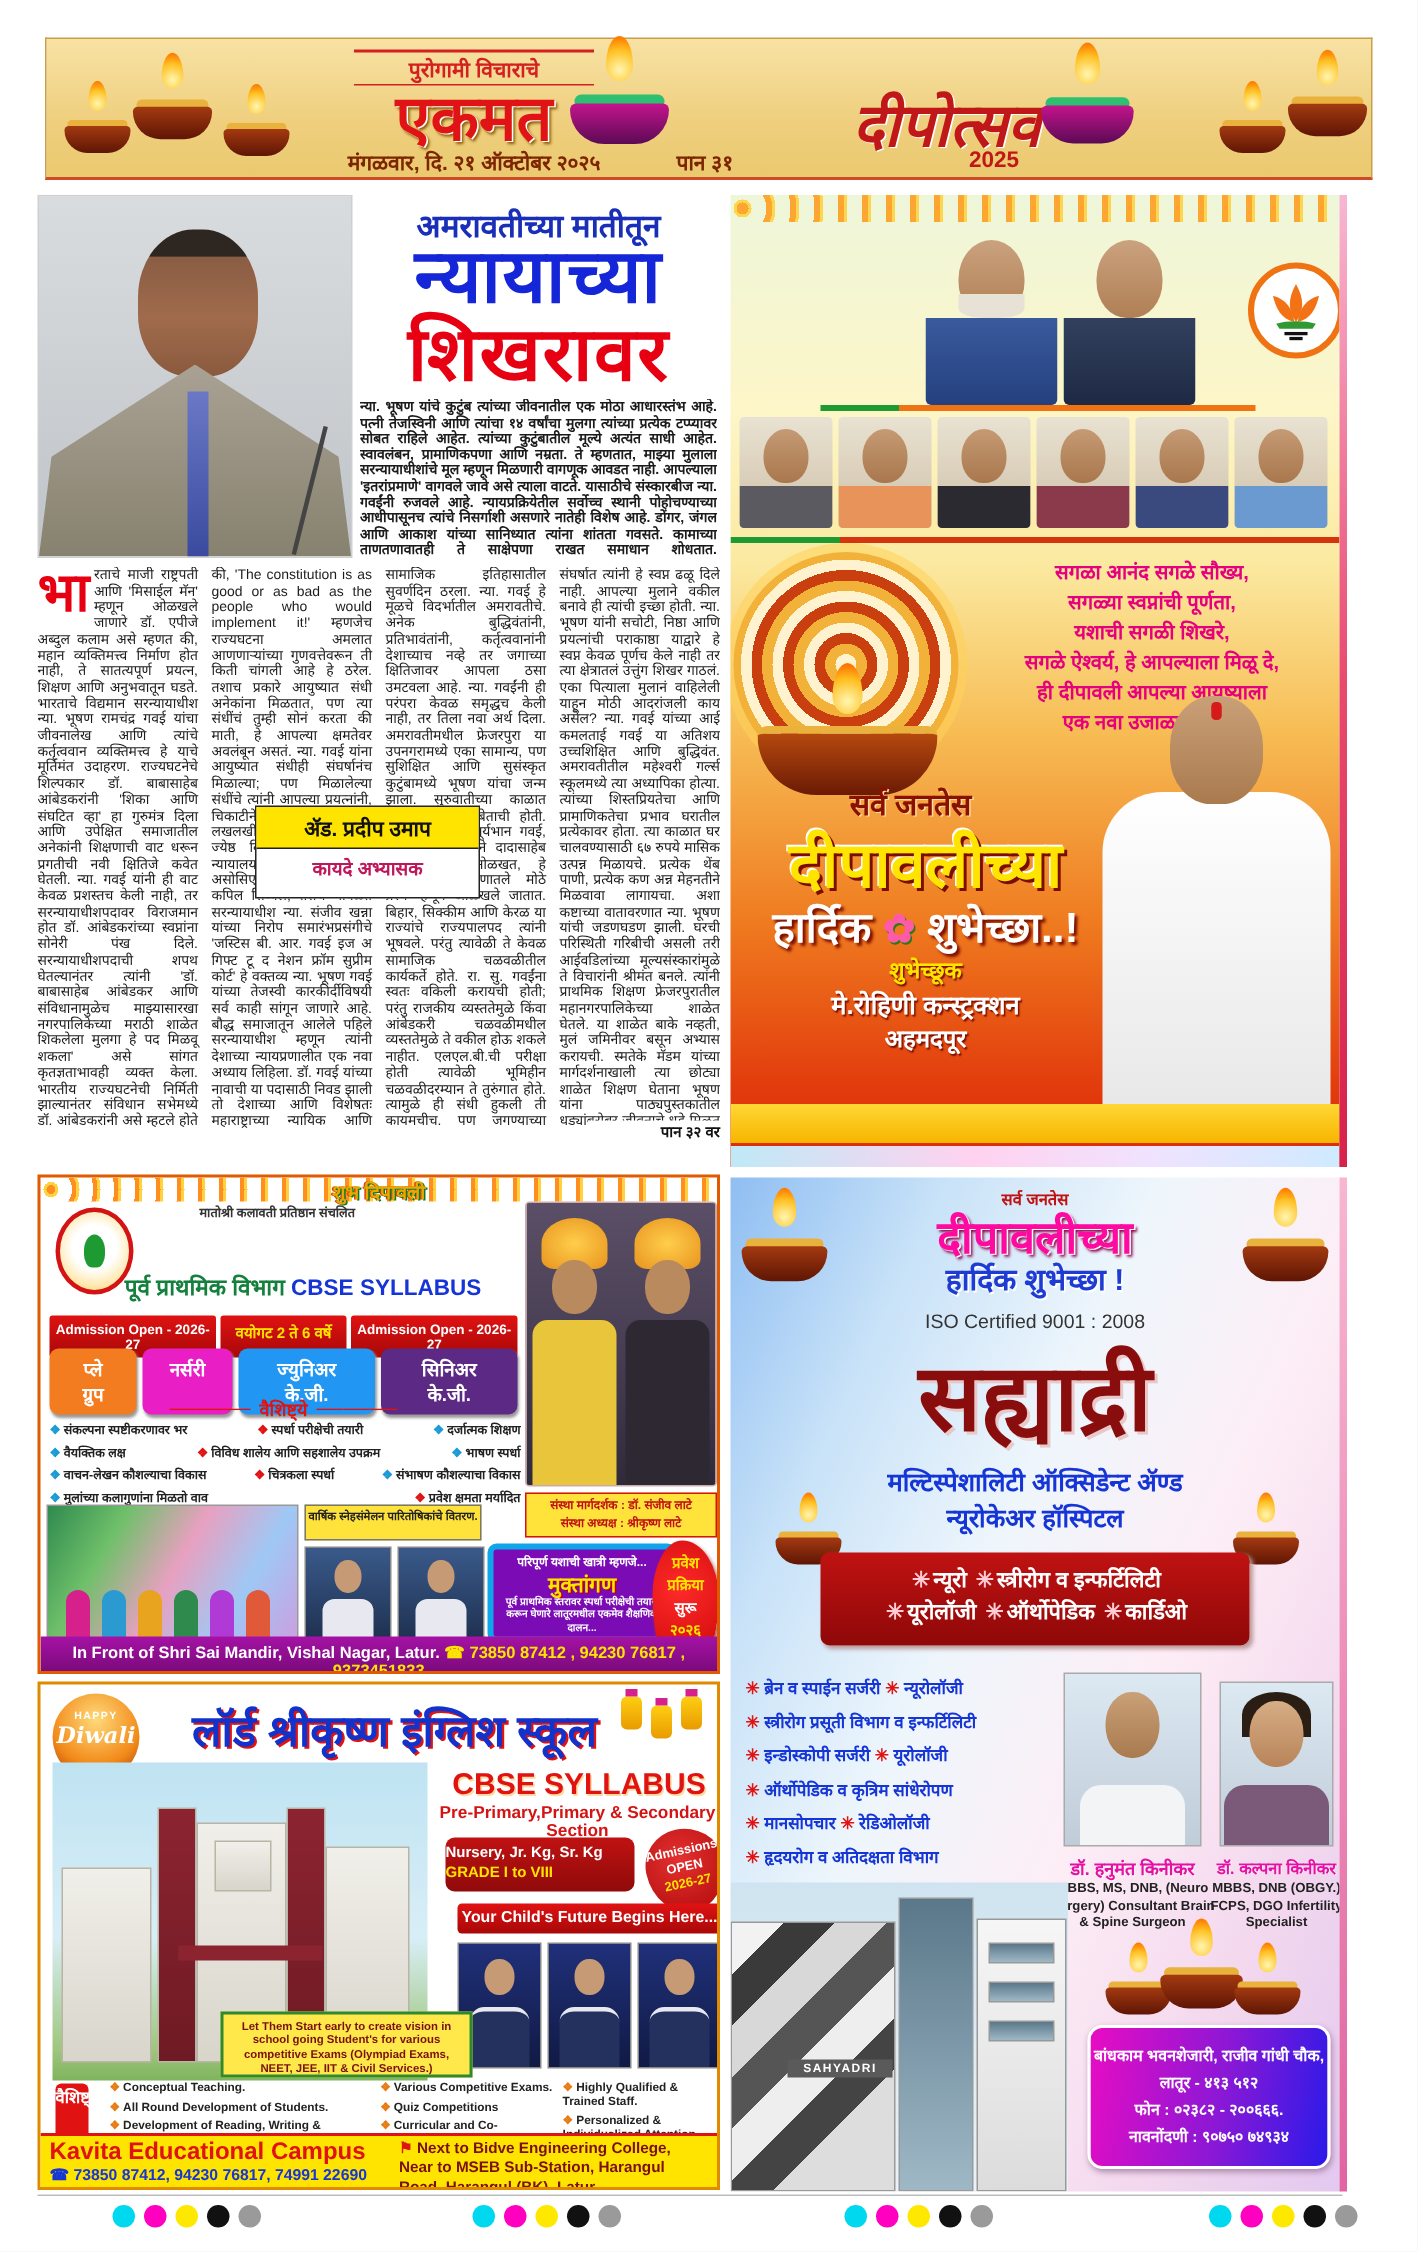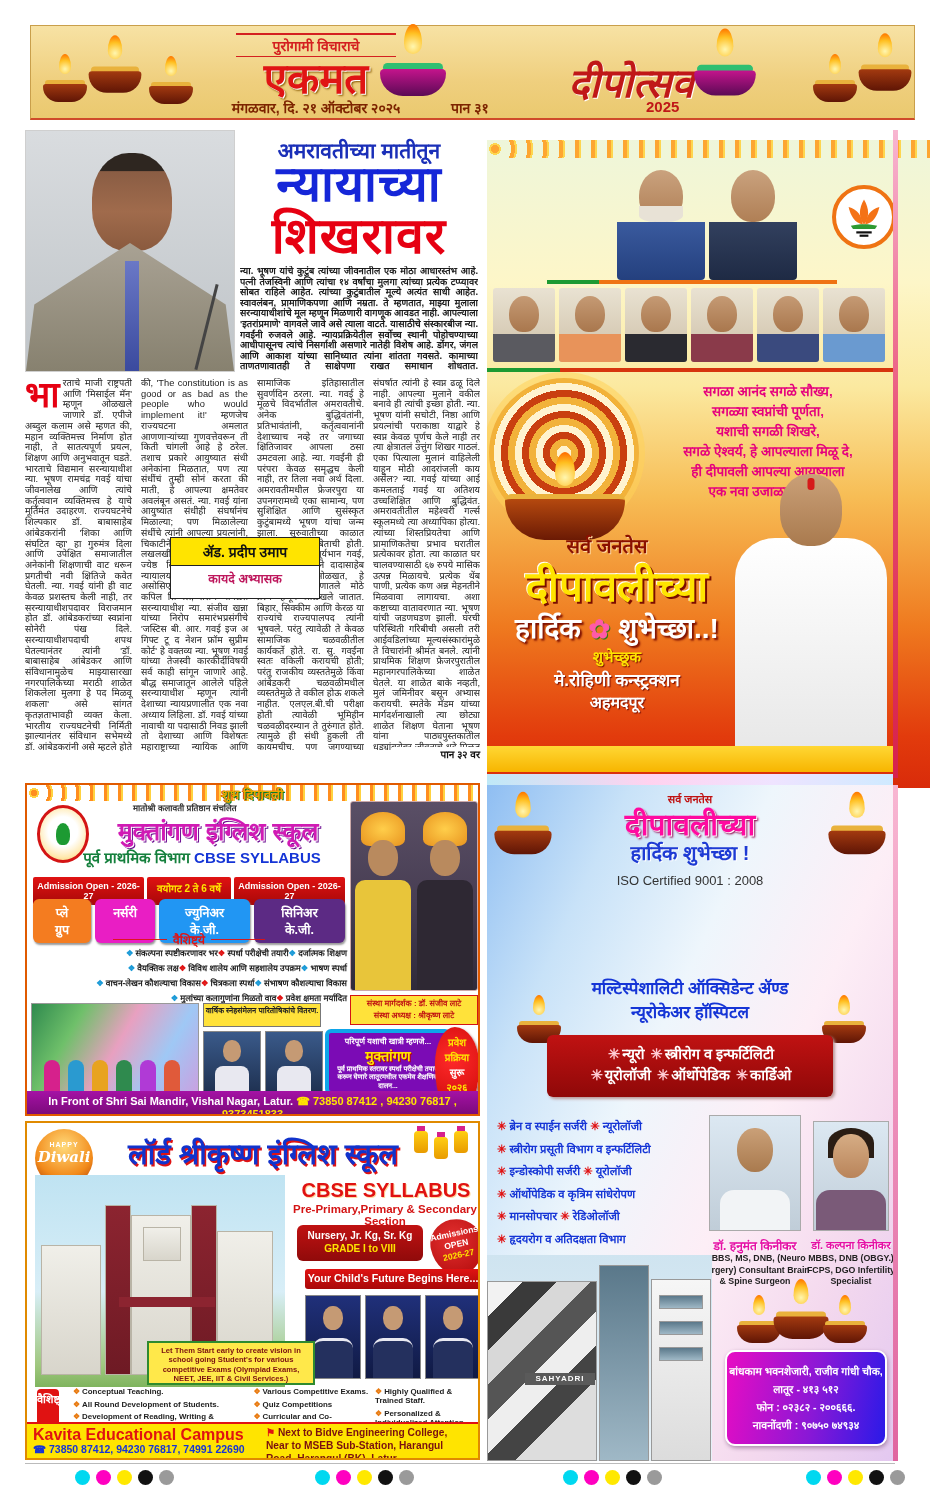--- a/index.html
+++ b/index.html
@@ -47,21 +47,21 @@
     text-align:justify;font-weight:bold;color:#1b1b1b;overflow:hidden}
   .article-body{left:25px;top:378px;width:455px;height:380px;font-size:9.3px;line-height:10.7px;
     text-align:justify;color:#1b1b1b;column-count:4;column-gap:9px;overflow:hidden}
   .dropcap{float:left;color:#e60012;font-size:36px;line-height:34px;font-weight:bold;padding-right:3px}
   .inset-box{left:170px;top:537px;width:150px;height:62px;border:1.5px solid #222;background:#fff;text-align:center;z-index:3}
   .inset-box .nm{background:#ffe400;font-weight:bold;color:#111;font-size:14px;padding:4px 0;border-bottom:1.5px solid #222}
   .inset-box .rl{font-weight:bold;color:#be185d;font-size:12.5px;padding:4px 0}
   .continued{left:392px;top:747px;width:88px;text-align:right;font-weight:bold;font-size:10px;color:#111;background:#fff;z-index:2}
 
   
-  .bjp{left:487px;top:140px;width:443px;height:648px;overflow:hidden;
+  .bjp{left:487px;top:130px;width:406px;height:648px;overflow:hidden;
     background:linear-gradient(180deg,#eef6da 0%,#fdf6c8 22%,#fbe9a0 38%,#f7bd55 55%,#ef7a1f 75%,#e23b0c 92%,#d92b0a 100%)}
   .bjp-edge{left:893px;top:130px;width:5px;height:648px;background:linear-gradient(#f8b6d2,#e84a6f,#d6214c)}
   .garland{position:absolute;left:0;top:0;width:100%;height:18px;
     background:repeating-radial-gradient(circle at 8px 9px,#ff9d1f 0 4px,#ffd23f 4px 6px,transparent 6px 16px);opacity:.9}
   .leader{position:absolute;top:20px;width:88px;height:120px;border-radius:4px;overflow:hidden}
   .leader .face{position:absolute;left:50%;top:10px;transform:translateX(-50%);width:44px;height:52px;border-radius:50% 50% 46% 46%;background:linear-gradient(#caa27e,#b07f55)}
   .leader .dress{position:absolute;bottom:0;left:0;right:0;height:58px}
   .lotus-badge{left:345px;top:45px;width:64px;height:64px;background:#fff;border:4px solid #ef7313;border-radius:50%;
     display:flex;align-items:center;justify-content:center}
   .tricolor{height:4px;background:linear-gradient(90deg,#1d9a32 0 18%,#ef7313 18%)}
@@ -111,21 +111,21 @@
   .adm-box{background:linear-gradient(#e01212,#a80808);color:#fff;font-weight:bold;font-size:9px;
     text-align:center;padding:4px 2px;flex:1;border-radius:2px}
   .adm-box.age{color:#ffe400;font-size:10px;flex:0 0 84px}
   .chip-row{position:absolute;left:6px;top:114px;width:312px;display:flex;gap:4px}
   .chip{color:#fff;font-weight:bold;font-size:12.5px;text-align:center;padding:5px 17px;border-radius:6px;box-shadow:1px 2px 2px #999}
   .chip.c0{background:#f47c20;flex:0 0 58px}.chip.c1{background:#e91ec4;flex:0 0 60px}
   .chip.c2{background:#2196f3;flex:1}.chip.c3{background:#5c2a84;flex:1}
   .feat-title{position:absolute;left:6px;top:146px;width:312px;text-align:center;color:#e01212;font-weight:bold;font-size:12px}
   .feat-title:before,.feat-title:after{content:"——————";color:#e01212;font-size:9px;margin:0 6px;vertical-align:2px}
   .mukt-feats{position:absolute;left:6px;top:162px;width:314px;font-size:8.4px;font-weight:bold;color:#222}
-  .mukt-feats .row{display:flex;justify-content:flex-end;margin-bottom:4px}
+  .mukt-feats .row{display:flex;justify-content:space-between;margin-bottom:4px}
   .bullet-b{color:#1a9ad7;margin-right:2px}.bullet-r{color:#e01212;margin-right:2px}
   .men-photo{position:absolute;left:323px;top:16px;width:128px;height:190px;border:1px solid #caa;border-radius:3px;
     background:linear-gradient(#5a4f66 0%,#473d52 55%,#2f2a3a);overflow:hidden}
   .men-photo .t1,.men-photo .t2{position:absolute;top:10px;width:44px;height:34px;border-radius:50% 50% 20% 20%;background:radial-gradient(#ffce4a,#e8931f)}
   .men-photo .t1{left:10px}.men-photo .t2{right:10px}
   .men-photo .f1,.men-photo .f2{position:absolute;top:38px;width:30px;height:36px;border-radius:48%;background:#b98a5e}
   .men-photo .f1{left:17px}.men-photo .f2{right:17px}
   .men-photo .j1{position:absolute;left:4px;bottom:0;width:56px;height:110px;background:#e8c53a;border-radius:10px 10px 0 0}
   .men-photo .j2{position:absolute;right:4px;bottom:0;width:56px;height:110px;background:#2e2833;border-radius:10px 10px 0 0}
   .guide-box{position:absolute;left:323px;top:210px;width:128px;height:30px;background:#ffe23a;border:1px solid #d41414;
@@ -162,21 +162,21 @@
   .lantern{position:absolute;right:10px;top:8px;width:14px;height:22px;background:linear-gradient(#ffce12,#e89b00);border-radius:4px}
   .lantern:before{content:"";position:absolute;left:3px;top:-5px;width:8px;height:5px;background:#d6218c}
   .l2{right:30px;top:14px}.l3{right:50px;top:8px}
   .building{position:absolute;left:8px;top:52px;width:250px;height:212px;background:linear-gradient(#bfe3f2 0%,#d8eef7 55%,#9fc77e 90%,#7fb45e);overflow:hidden}
   .bld{position:absolute;background:linear-gradient(#f0efe9,#d8d5cb);border:1px solid #b9b4a6}
   .bld.red{background:linear-gradient(#8c2430,#6e1a24)}
   .bld-sign{position:absolute;left:84px;top:122px;width:96px;height:10px;background:#8c2430}
   .lord-cbse{position:absolute;left:268px;top:56px;width:182px;text-align:center;color:#e01212;font-weight:bold;font-size:20px;text-shadow:1px 1px 0 #ffd9a0}
   .lord-sections{position:absolute;left:260px;top:80px;width:196px;text-align:center;color:#d41414;font-weight:bold;font-size:11.5px}
   .grades-box{position:absolute;left:270px;top:102px;width:126px;height:36px;background:linear-gradient(#c01212,#900a0a);
-    border-radius:6px;text-align:center;color:#fff;font-weight:bold;font-size:10px;padding-top:4px;line-height:13px}
+    border-radius:6px;text-align:left;color:#fff;font-weight:bold;font-size:10px;padding-top:4px;line-height:13px}
   .grades-box .yl{color:#ffe400}
   .seal{position:absolute;left:404px;top:96px;width:52px;height:56px;background:radial-gradient(circle at 45% 35%,#e43030,#b00a0a);
     border-radius:48% 52% 50% 50%/44% 44% 56% 56%;transform:rotate(-12deg);color:#fff;font-weight:bold;font-size:8.6px;
     text-align:center;padding-top:9px;line-height:11px}
   .seal .yl{color:#ffe400}
   .ribbon{position:absolute;left:278px;top:146px;width:176px;height:20px;background:linear-gradient(#e01212,#a80808);
     color:#fff;font-weight:bold;font-size:10.6px;text-align:center;padding-top:3px;border-radius:3px}
   .stud{position:absolute;top:172px;width:56px;height:84px;background:linear-gradient(#20307a,#101a44);border:1px solid #888}
   .stud .sf{position:absolute;left:50%;top:10px;transform:translateX(-50%);width:20px;height:24px;border-radius:48%;background:#c59a74}
   .stud .sb{position:absolute;bottom:0;left:50%;transform:translateX(-50%);width:40px;height:40px;background:#24305e;border-radius:10px 10px 0 0;border-top:3px solid #e8e8f0}
@@ -386,21 +386,20 @@
   </aside>
   <div class="abs bjp-edge"></div>
 
   <section class="abs mukt">
     <div class="mukt-banner"></div>
     <div class="mukt-banner-text">शुभ दिपावली</div>
     <div class="mukt-trust">मातोश्री कलावती प्रतिष्ठान संचलित</div>
     <div class="mukt-logo">
         <div class="emb"></div>
       </div>
-    <div class="mukt-name">मुक्तांगण इंग्लिश स्कूल</div>
     <div class="mukt-sub">
       <span class="mr">पूर्व प्राथमिक विभाग</span>
       <span class="en">CBSE SYLLABUS</span>
     </div>
     <div class="adm-row">
       <div class="adm-box">Admission Open - 2026-27</div>
       <div class="adm-box age">वयोगट 2 ते 6 वर्षे</div>
       <div class="adm-box">Admission Open - 2026-27</div>
     </div>
     <div class="chip-row">
@@ -560,20 +559,21 @@
       </div>
     <div class="abs diya" style="left:348px;top:14px;transform:scale(1.3)">
         <div class="flame"></div>
         <div class="rim"></div>
         <div class="bowl"></div>
       </div>
     <div class="abs h-sal">सर्व जनतेस</div>
     <div class="abs h-greet1">दीपावलीच्या</div>
     <div class="abs h-greet2">हार्दिक शुभेच्छा !</div>
     <div class="abs h-iso">ISO Certified 9001 : 2008</div>
+    <div class="abs h-name">सह्याद्री</div>
     <div class="abs diya" style="left:30px;top:210px">
         <div class="flame"></div>
         <div class="rim"></div>
         <div class="bowl"></div>
       </div>
     <div class="abs diya" style="left:335px;top:210px">
         <div class="flame"></div>
         <div class="rim"></div>
         <div class="bowl"></div>
       </div>

